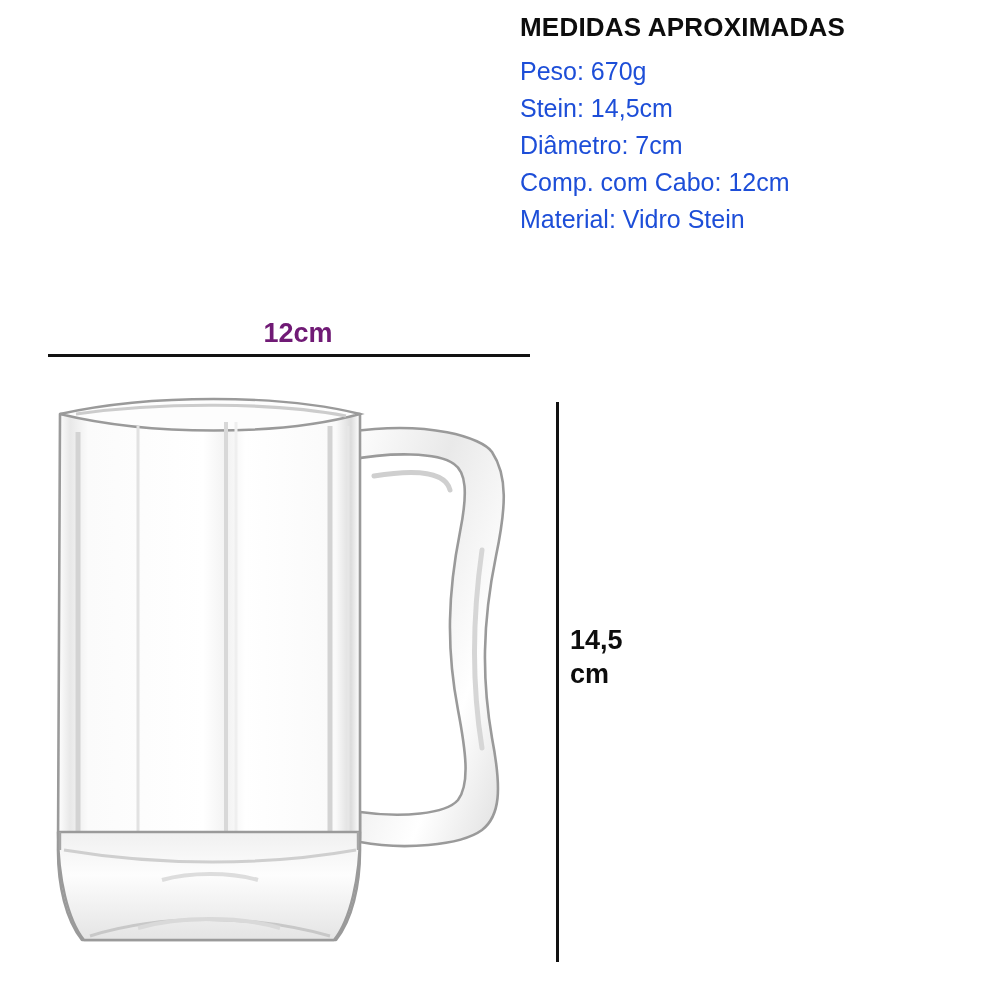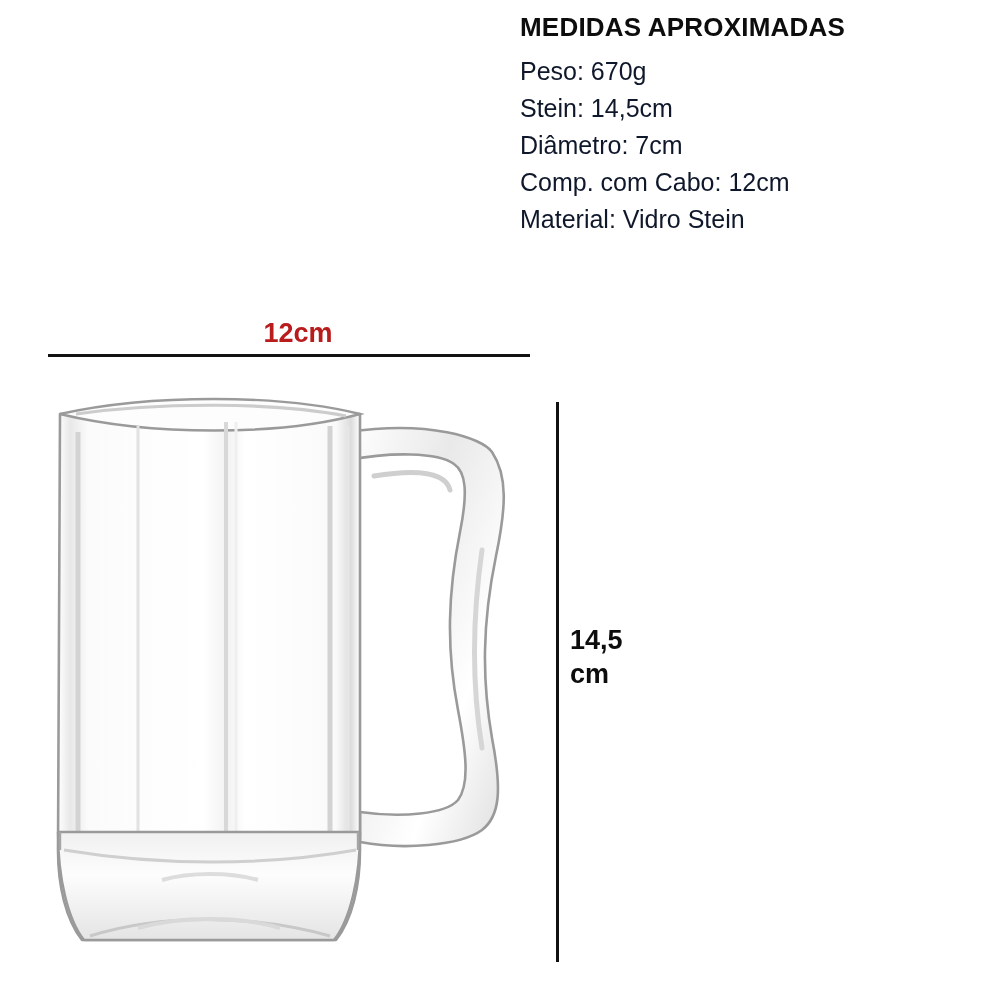--- a/index.html
+++ b/index.html
@@ -27,38 +27,38 @@
   #spec-title {
     font-size: 26px;
     font-weight: bold;
     letter-spacing: 0.2px;
     margin-bottom: 10px;
     color: #0d0d0d;
   }
   .spec-line {
     font-size: 25px;
     line-height: 1.48;
-    color: #0f172a;
+    color: #1d4ed8;
     white-space: nowrap;
   }
 
   
   #width-dim {
     position: absolute;
     left: 48px;
     top: 318px;
     width: 482px;
   }
   #width-label {
     font-size: 27px;
     font-weight: bold;
     text-align: center;
     width: 280px;
     margin-left: 110px;
-    color: #b91c1c;
+    color: #701a75;
   }
   #width-rule {
     position: absolute;
     left: 0;
     top: 36px;
     width: 482px;
     height: 3px;
     background: #111111;
   }
 

